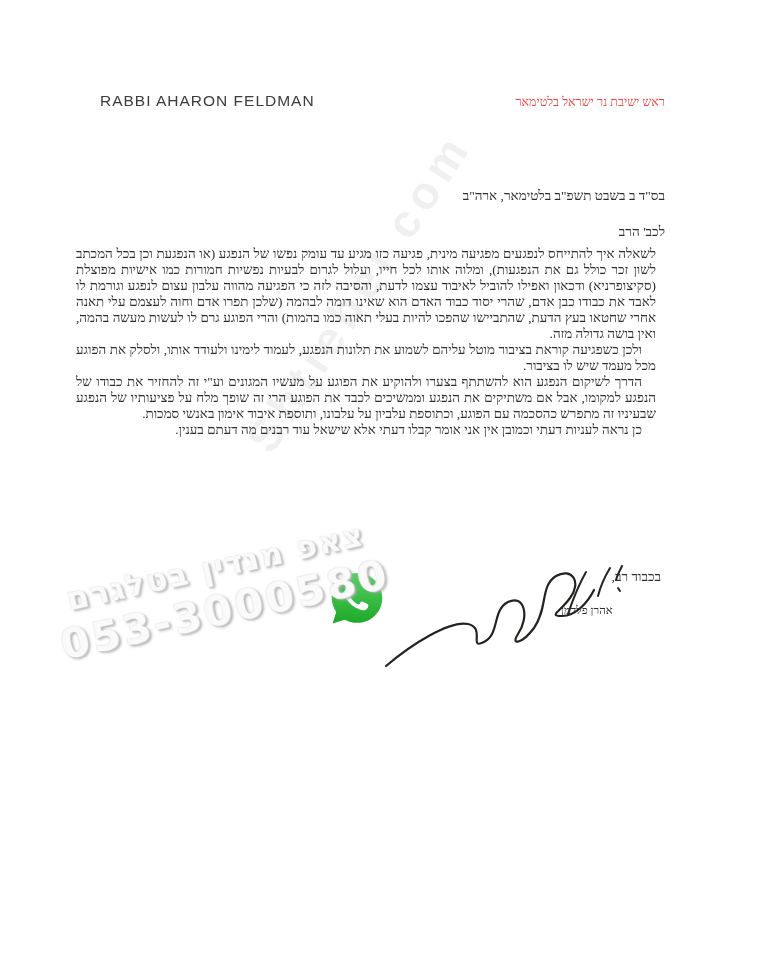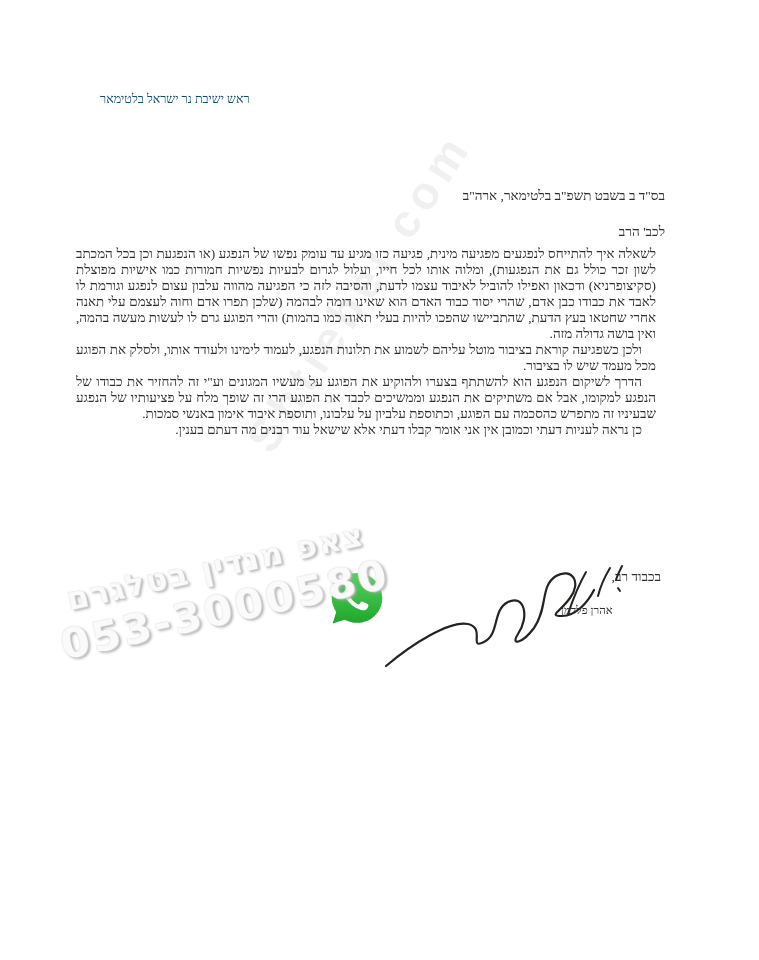--- a/index.html
+++ b/index.html
@@ -13,21 +13,21 @@
   
   .letterhead{
     position:absolute;top:92px;left:100px;right:94px;
     display:flex;justify-content:space-between;align-items:baseline;
   }
   .name-en{
     font-family:"Liberation Sans","DejaVu Sans",sans-serif;
     font-size:15.5px;letter-spacing:1px;color:#3c3c3c;font-weight:500;
   }
   .title-he{
-    direction:rtl;font-size:12.5px;color:#0c4a6e;
+    direction:rtl;font-size:12.5px;color:#ef4444;
   }
 
   
   .dateline{
     position:absolute;top:188px;right:94px;direction:rtl;
     font-size:13.5px;color:#2e2e2e;
   }
   .salutation{
     position:absolute;top:224px;right:94px;direction:rtl;
     font-size:13.5px;color:#2e2e2e;text-align:center;
@@ -83,20 +83,21 @@
   }
 </style>
 </head>
 <body>
 
 <div class="page">
 
   <div class="faint-watermark">Shtiebel com</div>
 
   <div class="letterhead">
+    <div class="name-en">RABBI AHARON FELDMAN</div>
     <div class="title-he">ראש ישיבת נר ישראל בלטימאר</div>
   </div>
 
   <div class="dateline">בס"ד ב בשבט תשפ"ב בלטימאר, ארה"ב</div>
 
   <div class="salutation">לכב' הרב</div>
 
   <div class="body-text">
     <p>לשאלה איך להתייחס לנפגעים מפגיעה מינית, פגיעה כזו מגיע עד עומק נפשו של הנפגע (או הנפגעת וכן בכל המכתב לשון זכר כולל גם את הנפגעות), ומלוה אותו לכל חייו, ועלול לגרום לבעיות נפשיות חמורות כמו אישיות מפוצלת (סקיצופרניא) ודכאון ואפילו להוביל לאיבוד עצמו לדעת, והסיבה לזה כי הפגיעה מהווה עלבון עצום לנפגע וגורמת לו לאבד את כבודו כבן אדם, שהרי יסוד כבוד האדם הוא שאינו דומה לבהמה (שלכן תפרו אדם וחוה לעצמם עלי תאנה אחרי שחטאו בעץ הדעת, שהתביישו שהפכו להיות בעלי תאוה כמו בהמות) והרי הפוגע גרם לו לעשות מעשה בהמה, ואין בושה גדולה מזה.</p>
     <p class="indent">ולכן כשפגיעה קוראת בציבור מוטל עליהם לשמוע את תלונות הנפגע, לעמוד לימינו ולעודד אותו, ולסלק את הפוגע מכל מעמד שיש לו בציבור.</p>

